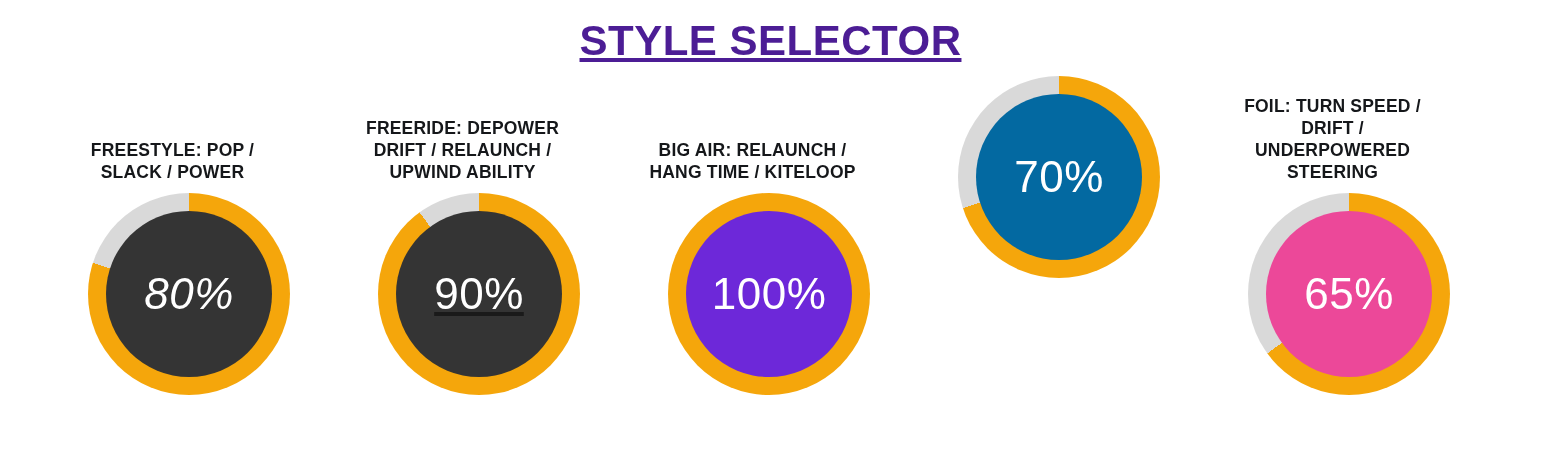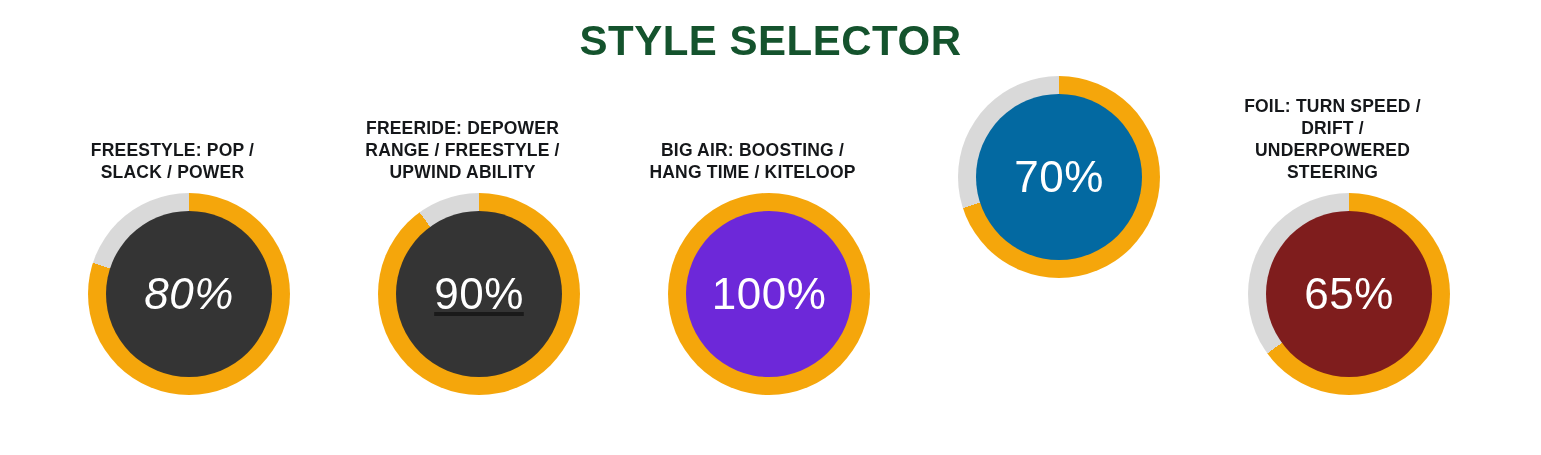--- a/index.html
+++ b/index.html
@@ -109,21 +109,21 @@
     display: flex;
     align-items: flex-end;
     justify-content: center;
   }
 </style>
 </head>
 <body style="background: rgb(255, 255, 255);">
 
 <div class="page">
 
-  <div class="page-title" style="color: #14532d;">STYLE SELECTOR</div>
+  <div class="page-title" style="color: #4c1d95; text-decoration: underline;">STYLE SELECTOR</div>
 
   <div class="gauges-row">
 
     <div class="gauge-cell">
       <div class="label-box">
         <div class="gauge-label">
           <div>FREESTYLE: POP /</div>
           <div>SLACK / POWER</div>
         </div>
       </div>
@@ -132,36 +132,36 @@
         <div class="gauge-hub" style="background: rgb(52, 52, 52); font-style: italic;">
           <div class="gauge-value" style="color: rgb(255, 255, 255);">80%</div>
         </div>
       </div>
     </div>
 
     <div class="gauge-cell">
       <div class="label-box">
         <div class="gauge-label">
           <div>FREERIDE: DEPOWER</div>
-          <div>RANGE / FREESTYLE /</div>
+          <div>DRIFT / RELAUNCH /</div>
           <div>UPWIND ABILITY</div>
         </div>
       </div>
       <div class="gauge-wrap">
         <div class="gauge-ring" style="background: conic-gradient(rgb(245, 166, 11) 0deg, rgb(245, 166, 11) 324deg, rgb(217, 217, 217) 324deg, rgb(217, 217, 217) 360deg);"></div>
         <div class="gauge-hub" style="background: rgb(52, 52, 52); text-decoration: underline;">
           <div class="gauge-value" style="color: rgb(255, 255, 255);">90%</div>
         </div>
       </div>
     </div>
 
     <div class="gauge-cell">
       <div class="label-box">
         <div class="gauge-label">
-          <div>BIG AIR: BOOSTING /</div>
+          <div>BIG AIR: RELAUNCH /</div>
           <div>HANG TIME / KITELOOP</div>
         </div>
       </div>
       <div class="gauge-wrap">
         <div class="gauge-ring" style="background: rgb(245, 166, 11);"></div>
         <div class="gauge-hub" style="background: #6d28d9;">
           <div class="gauge-value" style="color: rgb(255, 255, 255);">100%</div>
         </div>
       </div>
     </div>
@@ -179,20 +179,20 @@
       <div class="label-box">
         <div class="gauge-label">
           <div>FOIL: TURN SPEED /</div>
           <div>DRIFT /</div>
           <div>UNDERPOWERED</div>
           <div>STEERING</div>
         </div>
       </div>
       <div class="gauge-wrap">
         <div class="gauge-ring" style="background: conic-gradient(rgb(245, 166, 11) 0deg, rgb(245, 166, 11) 234deg, rgb(217, 217, 217) 234deg, rgb(217, 217, 217) 360deg);"></div>
-        <div class="gauge-hub" style="background: #7f1d1d;">
+        <div class="gauge-hub" style="background: #ec4899;">
           <div class="gauge-value" style="color: rgb(255, 255, 255);">65%</div>
         </div>
       </div>
     </div>
 
   </div>
 </div>
 
 </body></html>

